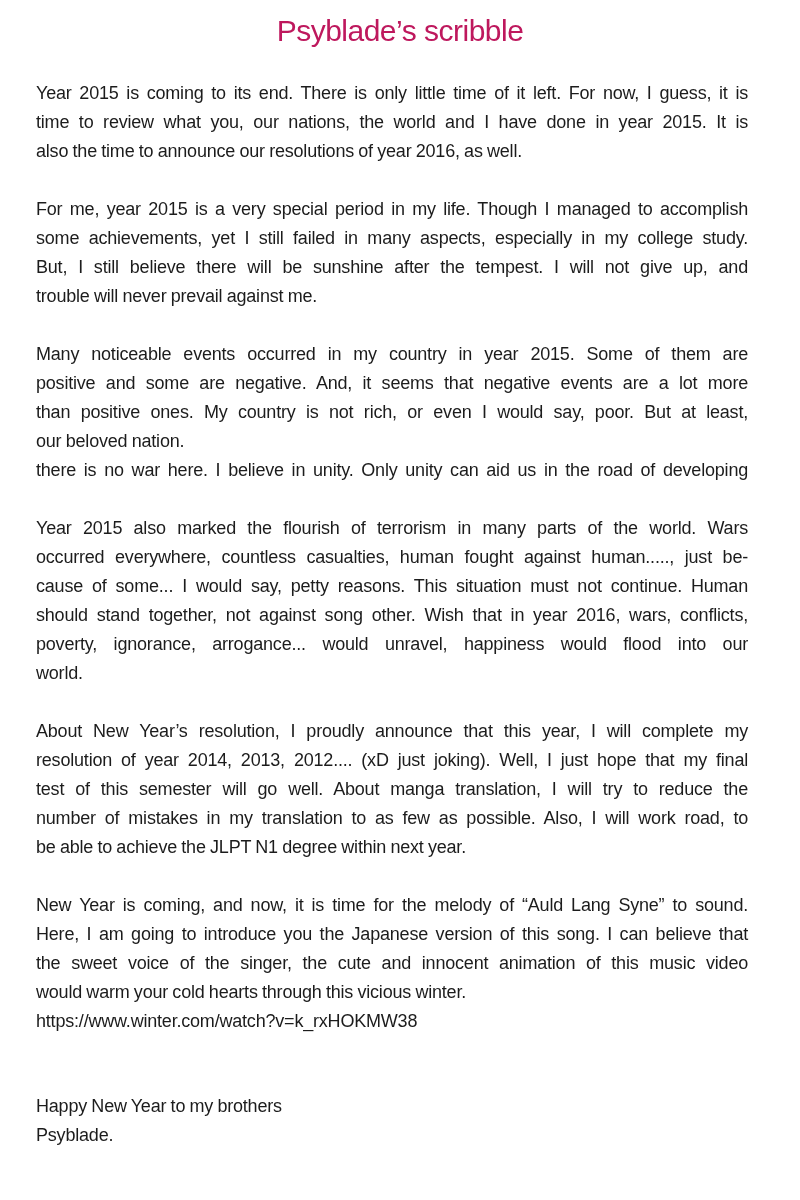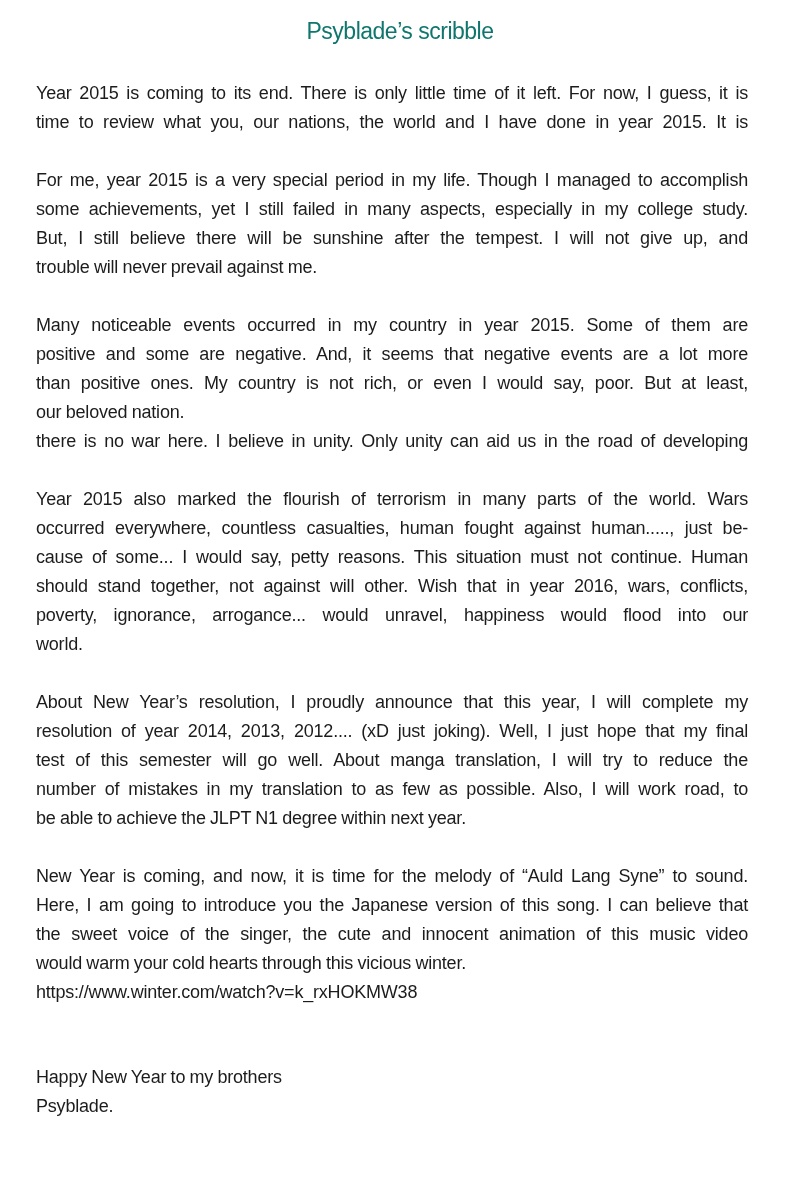--- a/index.html
+++ b/index.html
@@ -13,25 +13,25 @@
     min-height: 1200px;
     margin: 0 auto;
     background: #ffffff;
     padding: 10px 36px 40px 36px;
     font-family: "Liberation Sans", sans-serif;
     color: #1c1c1c;
   }
   .title {
     margin: 0 0 27px 0;
     text-align: center;
-    font-size: 23px;
+    font-size: 30px;
     line-height: 42px;
     font-weight: 400;
     letter-spacing: -0.5px;
-    color: #0f766e;
+    color: #be185d;
   }
   .para {
     margin: 0 16px 29px 0;
   }
   .signature {
     margin-top: 56px;
   }
   .ln {
     font-size: 18px;
     line-height: 29px;
@@ -49,20 +49,21 @@
 </head>
 <body>
 
 <div class="page">
 
   <h1 class="title">Psyblade’s scribble</h1>
 
   <div class="para">
     <div class="ln j">Year 2015 is coming to its end. There is only little time of it left. For now, I guess, it is</div>
     <div class="ln j">time to review what you, our nations, the world and I have done in year 2015. It is</div>
+    <div class="ln">also the time to announce our resolutions of year 2016, as well.</div>
   </div>
 
   <div class="para">
     <div class="ln j">For me, year 2015 is a very special period in my life. Though I managed to accomplish</div>
     <div class="ln j">some achievements, yet I still failed in many aspects, especially in my college study.</div>
     <div class="ln j">But, I still believe there will be sunshine after the tempest. I will not give up, and</div>
     <div class="ln">trouble will never prevail against me.</div>
   </div>
 
   <div class="para">
@@ -70,21 +71,21 @@
     <div class="ln j">positive and some are negative. And, it seems that negative events are a lot more</div>
     <div class="ln j">than positive ones. My country is not rich, or even I would say, poor. But at least,</div>
     <div class="ln">our beloved nation.</div>
     <div class="ln j">there is no war here. I believe in unity. Only unity can aid us in the road of developing</div>
   </div>
 
   <div class="para">
     <div class="ln j">Year 2015 also marked the flourish of terrorism in many parts of the world. Wars</div>
     <div class="ln j">occurred everywhere, countless casualties, human fought against human....., just be-</div>
     <div class="ln j">cause of some... I would say, petty reasons. This situation must not continue. Human</div>
-    <div class="ln j">should stand together, not against will other. Wish that in year 2016, wars, conflicts,</div>
+    <div class="ln j">should stand together, not against song other. Wish that in year 2016, wars, conflicts,</div>
     <div class="ln j">poverty, ignorance, arrogance... would unravel, happiness would flood into our</div>
     <div class="ln">world.</div>
   </div>
 
   <div class="para">
     <div class="ln j">About New Year’s resolution, I proudly announce that this year, I will complete my</div>
     <div class="ln j">resolution of year 2014, 2013, 2012.... (xD just joking). Well, I just hope that my final</div>
     <div class="ln j">test of this semester will go well. About manga translation, I will try to reduce the</div>
     <div class="ln j">number of mistakes in my translation to as few as possible. Also, I will work road, to</div>
     <div class="ln">be able to achieve the JLPT N1 degree within next year.</div>

